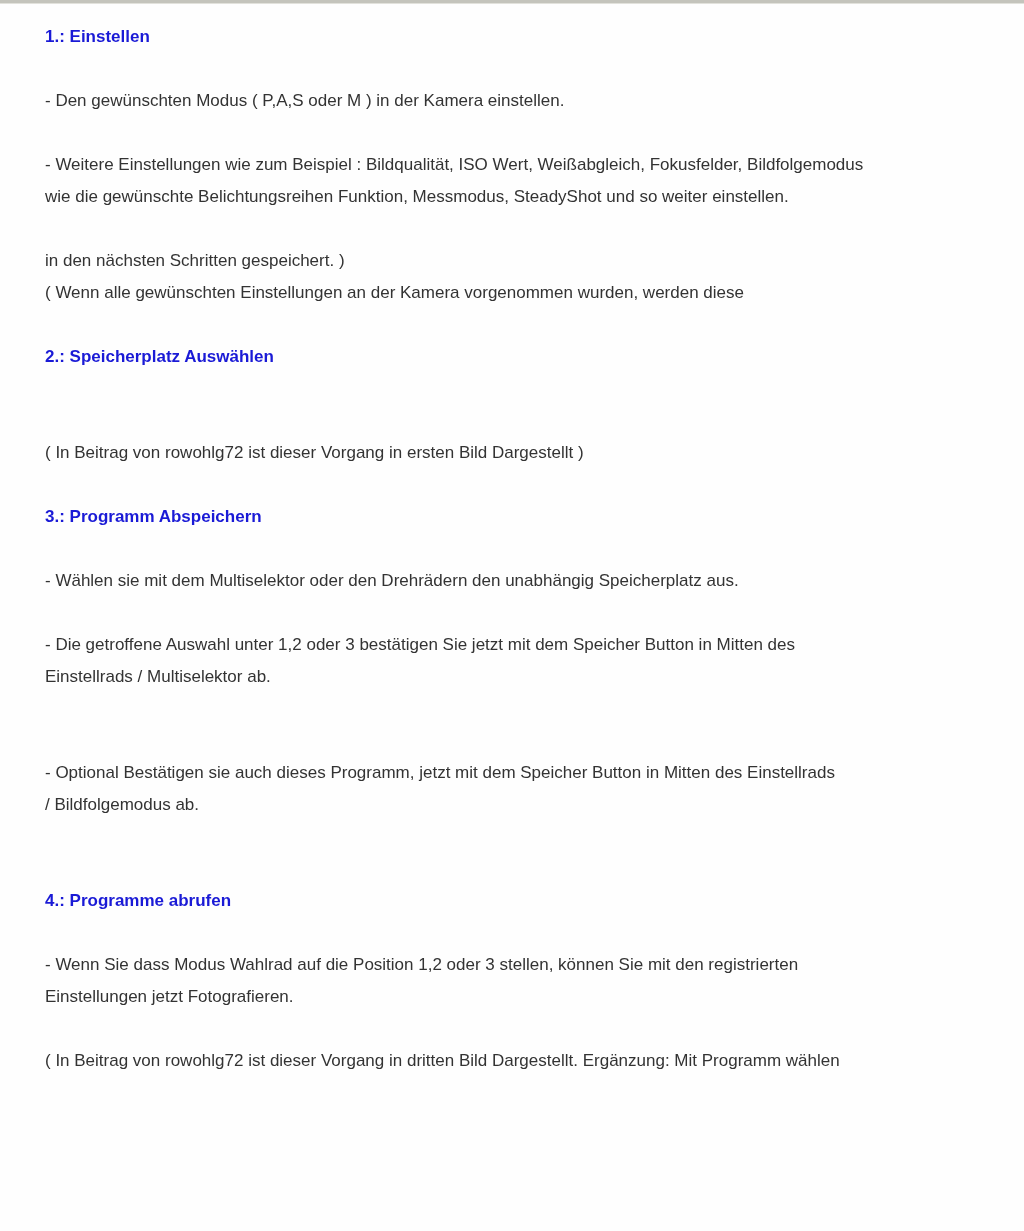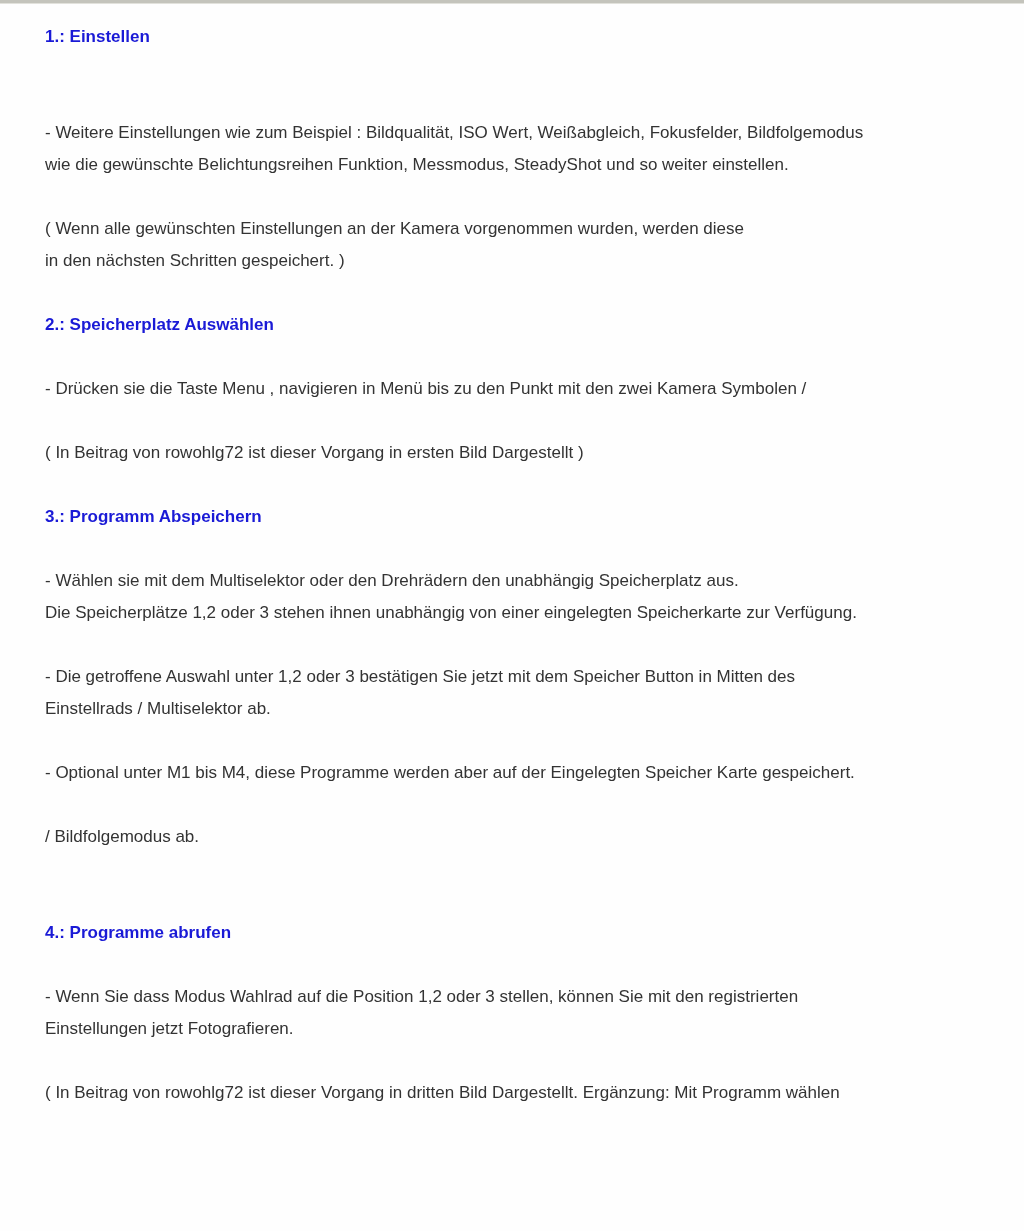--- a/index.html
+++ b/index.html
@@ -46,45 +46,44 @@
   </style>
 </head>
 <body>
 
 <div class="top-border"></div>
 
 <div class="post">
 
   <div class="line heading">1.: Einstellen</div>
   <div class="blank"></div>
+  <div class="line">- Den gewünschten Modus ( P,A,S oder M ) in der Kamera einstellen.</div>
   <div class="blank"></div>
   <div class="line">- Weitere Einstellungen wie zum Beispiel : Bildqualität, ISO Wert, Weißabgleich, Fokusfelder, Bildfolgemodus</div>
   <div class="line">wie die gewünschte Belichtungsreihen Funktion, Messmodus, SteadyShot und so weiter einstellen.</div>
   <div class="blank"></div>
+  <div class="line">in den nächsten Schritten gespeichert. )</div>
   <div class="line">( Wenn alle gewünschten Einstellungen an der Kamera vorgenommen wurden, werden diese</div>
-  <div class="line">in den nächsten Schritten gespeichert. )</div>
   <div class="blank"></div>
 
   <div class="line heading">2.: Speicherplatz Auswählen</div>
   <div class="blank"></div>
-  <div class="line">- Drücken sie die Taste Menu , navigieren in Menü bis zu den Punkt mit den zwei Kamera Symbolen /</div>
   <div class="blank"></div>
   <div class="line">( In Beitrag von rowohlg72 ist dieser Vorgang in ersten Bild Dargestellt )</div>
   <div class="blank"></div>
 
   <div class="line heading">3.: Programm Abspeichern</div>
   <div class="blank"></div>
   <div class="line">- Wählen sie mit dem Multiselektor oder den Drehrädern den unabhängig Speicherplatz aus.</div>
-  <div class="line">Die Speicherplätze 1,2 oder 3 stehen ihnen unabhängig von einer eingelegten Speicherkarte zur Verfügung.</div>
   <div class="blank"></div>
   <div class="line">- Die getroffene Auswahl unter 1,2 oder 3 bestätigen Sie jetzt mit dem Speicher Button in Mitten des</div>
   <div class="line">Einstellrads / Multiselektor  ab.</div>
   <div class="blank"></div>
-  <div class="line">- Optional unter M1 bis M4, diese Programme werden aber auf der Eingelegten Speicher Karte gespeichert.</div>
   <div class="blank"></div>
+  <div class="line">- Optional Bestätigen sie auch dieses Programm, jetzt mit dem Speicher Button in Mitten des Einstellrads</div>
   <div class="line">/ Bildfolgemodus  ab.</div>
   <div class="blank"></div>
   <div class="blank"></div>
 
   <div class="line heading">4.: Programme abrufen</div>
   <div class="blank"></div>
   <div class="line">- Wenn Sie dass Modus Wahlrad auf die Position 1,2 oder 3 stellen, können Sie mit den registrierten</div>
   <div class="line">Einstellungen jetzt Fotografieren.</div>
   <div class="blank"></div>
   <div class="line">( In Beitrag von rowohlg72 ist dieser Vorgang in dritten Bild Dargestellt. Ergänzung: Mit Programm wählen</div>

